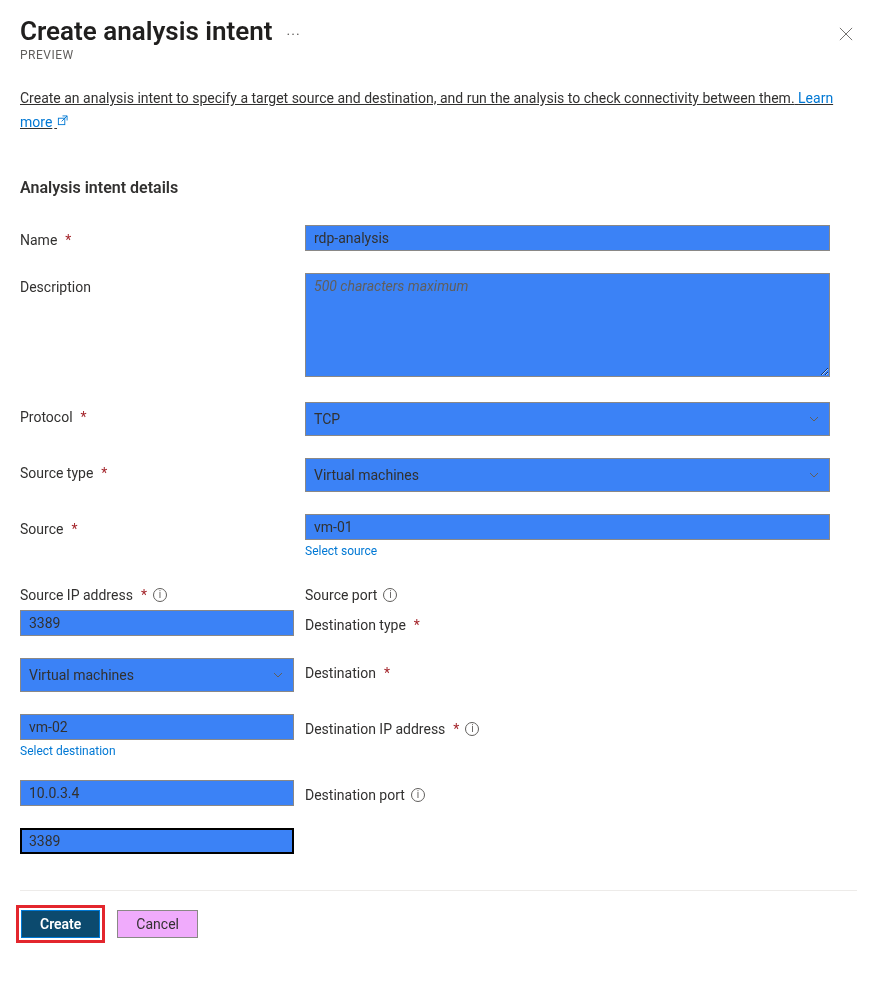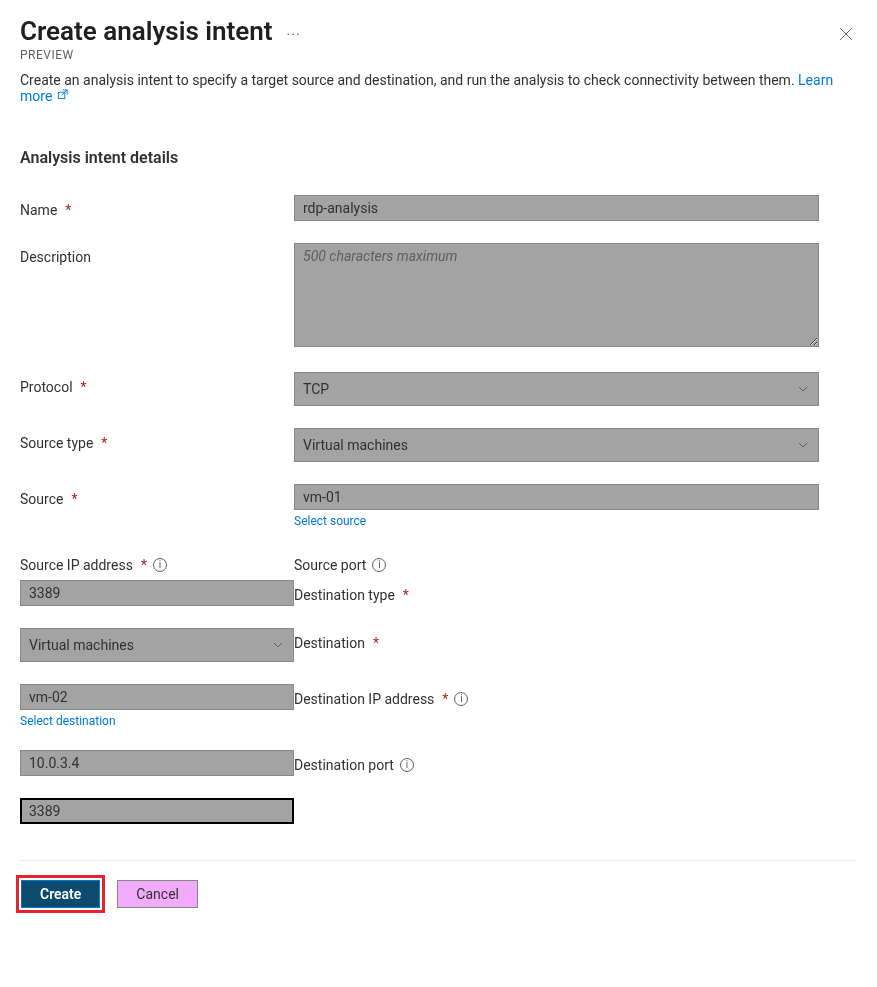--- a/index.html
+++ b/index.html
@@ -49,23 +49,24 @@
     right: 20px;
     top: 20px;
   }
   .preview-badge {
     font-size: 12px;
     letter-spacing: 0.5px;
     color: #605E5C;
     margin-top: 2px;
   }
   .intro {
-    margin-top: 10px;
-    line-height: 16px;
-    color: #323130;
+    margin-top: 24px;
+    line-height: 24px;
+    color: #323130;
+    text-decoration: underline;
   }
   .learn-more {
     color: #0078D4;
     text-decoration: none;
     cursor: pointer;
   }
   .ext-icon {
     font-size: 11px;
     position: relative;
     top: -1px;
@@ -73,21 +74,21 @@
   }
   .section-title {
     font-weight: 600;
     margin-top: 42px;
     margin-bottom: 28px;
     font-size: 16px;
   }
   .form-grid {
     display: grid;
     grid-template-columns: 274px 1fr;
-    column-gap: 0;
+    column-gap: 11px;
     align-items: start;
   }
   .label-cell {
     padding-top: 6px;
     padding-bottom: 6px;
     display: flex;
     align-items: center;
     gap: 6px;
     font-size: 14px;
     color: #323130;
@@ -118,21 +119,21 @@
     margin-top: 4px;
     font-size: 12px;
   }
   input.text-input, textarea.text-area, .select-box {
     width: 525px;
     max-width: 100%;
     border: 1px solid #8A8886;
     padding: 4px 8px;
     font-size: 14px;
     font-family: inherit;
-    background: #a3a3a3;
+    background: #3b82f6;
     outline: none;
     color: #323130;
   }
   input.text-input { height: 26px; }
   input.text-input.focused {
     border: 1px solid #000;
     box-shadow: inset 0 0 0 1px #000;
   }
   textarea.text-area {
     height: 104px;

